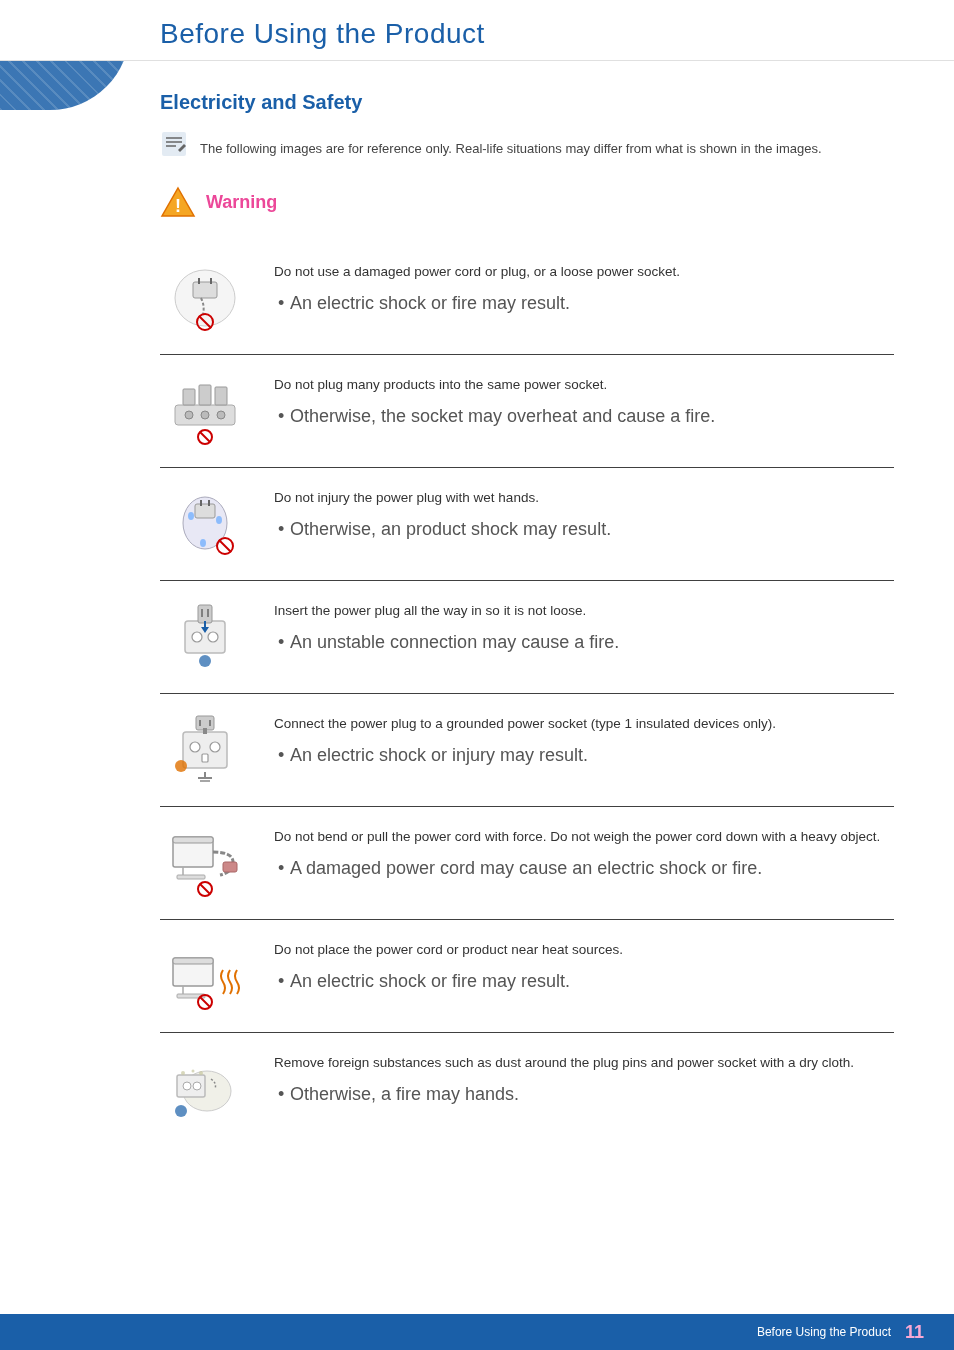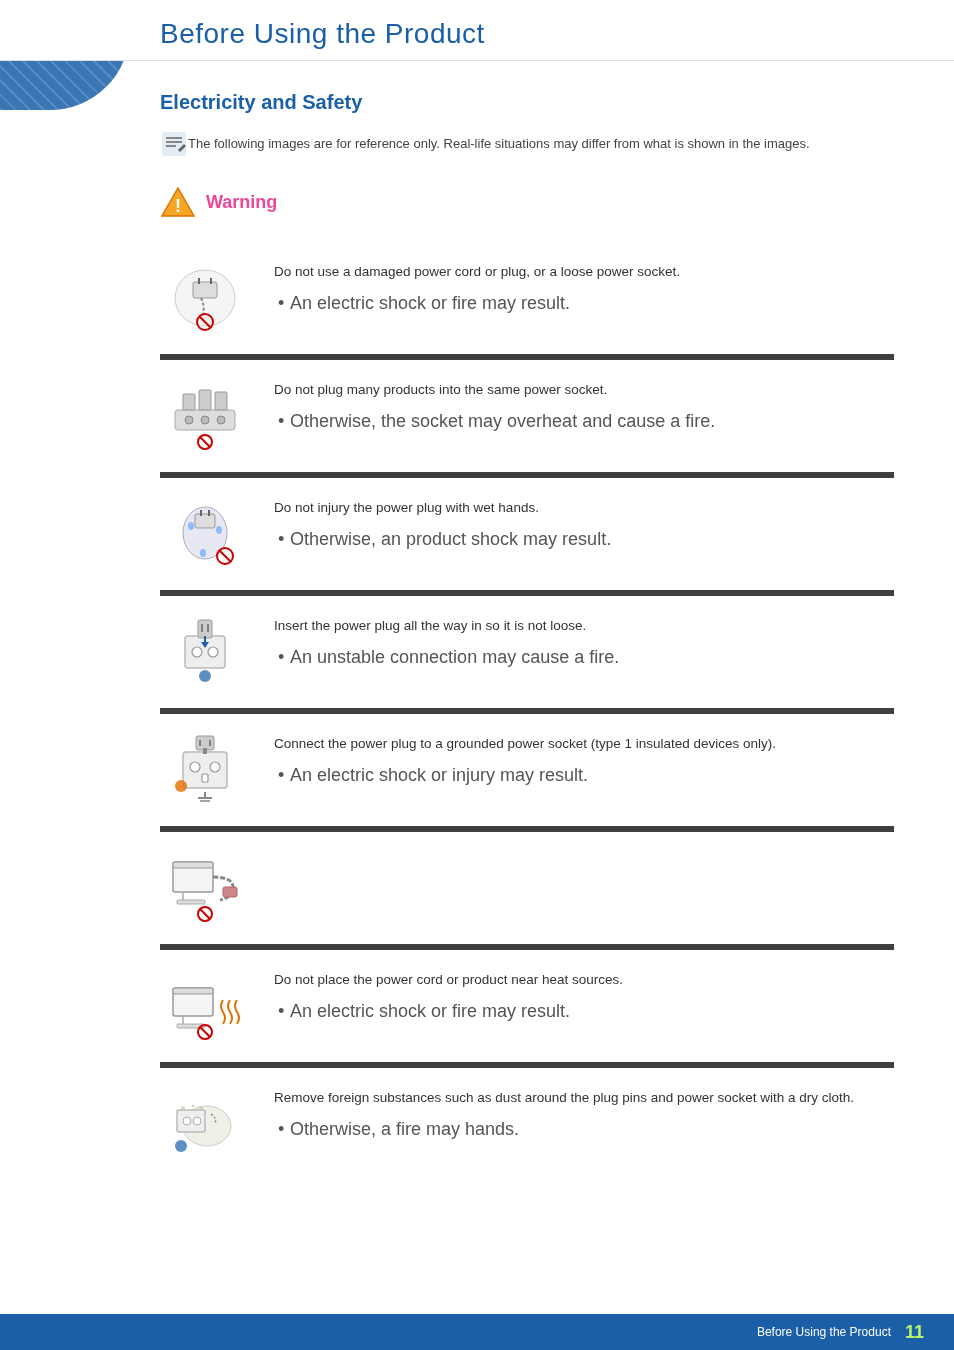--- a/index.html
+++ b/index.html
@@ -68,21 +68,22 @@
     .section-heading {
       font-size: 20px;
       font-weight: bold;
       color: #1a5fa8;
       margin-bottom: 16px;
     }
 
     
     .note-box {
       display: flex;
-      align-items: center;
+      align-items: flex-end;
+      gap: 12px;
       margin-bottom: 28px;
     }
     .note-icon {
       flex-shrink: 0;
       width: 28px;
       height: 28px;
     }
     .note-text {
       font-size: 13px;
       color: #444;
@@ -110,21 +111,21 @@
     .safety-items {
       display: flex;
       flex-direction: column;
       gap: 0;
     }
     .safety-item {
       display: flex;
       align-items: flex-start;
       gap: 24px;
       padding: 16px 0;
-      border-bottom: 6px solid #404040;
+      border-bottom: 1px solid #404040;
     }
     .safety-item:last-child {
       border-bottom: none;
       justify-content: space-between;
     }
     .safety-img {
       flex-shrink: 0;
       width: 90px;
       height: 80px;
       display: flex;
@@ -167,21 +168,21 @@
       align-items: center;
       justify-content: flex-end;
       padding: 0 30px;
       gap: 14px;
     }
     .footer-text {
       color: #fff;
       font-size: 12px;
     }
     .footer-number {
-      color: #bef264;
+      color: #f9a8d4;
       font-size: 18px;
       font-weight: bold;
     }
 
     
     .illus-plug svg,
     .illus-multi svg,
     .illus-wet svg,
     .illus-insert svg,
     .illus-ground svg,
@@ -362,20 +363,24 @@
           <rect x="12" y="48" width="28" height="4" rx="1" fill="#ddd" stroke="#aaa" stroke-width="1"></rect>
 
           <path d="M48 25 Q68 25 68 35 Q68 45 55 48" stroke="#888" stroke-width="3" fill="none" stroke-dasharray="5,2"></path>
 
           <rect x="58" y="35" width="14" height="10" rx="2" fill="#c88" stroke="#a66" stroke-width="1"></rect>
 
           <circle cx="40" cy="62" r="7" fill="none" stroke="#cc0000" stroke-width="2"></circle>
           <line x1="35" y1="57" x2="45" y2="67" stroke="#cc0000" stroke-width="2"></line>
         </svg>
       </div>
+      <div class="safety-text">
+        <div class="safety-main">Do not bend or pull the power cord with force. Do not weigh the power cord down with a heavy object.</div>
+        <div class="safety-sub">A damaged power cord may cause an electric shock or fire.</div>
+      </div>
     </div>
 
     <div class="safety-item">
       <div class="safety-img illus-heat">
         <svg viewBox="0 0 80 72" width="80" height="72">
 
           <rect x="8" y="18" width="40" height="28" rx="2" fill="#f5f5f5" stroke="#999" stroke-width="1.5"></rect>
           <rect x="8" y="18" width="40" height="6" rx="2" fill="#ddd" stroke="#999" stroke-width="1"></rect>
           <line x1="18" y1="46" x2="18" y2="54" stroke="#aaa" stroke-width="1.5"></line>
           <rect x="12" y="54" width="28" height="4" rx="1" fill="#ddd" stroke="#aaa" stroke-width="1"></rect>

